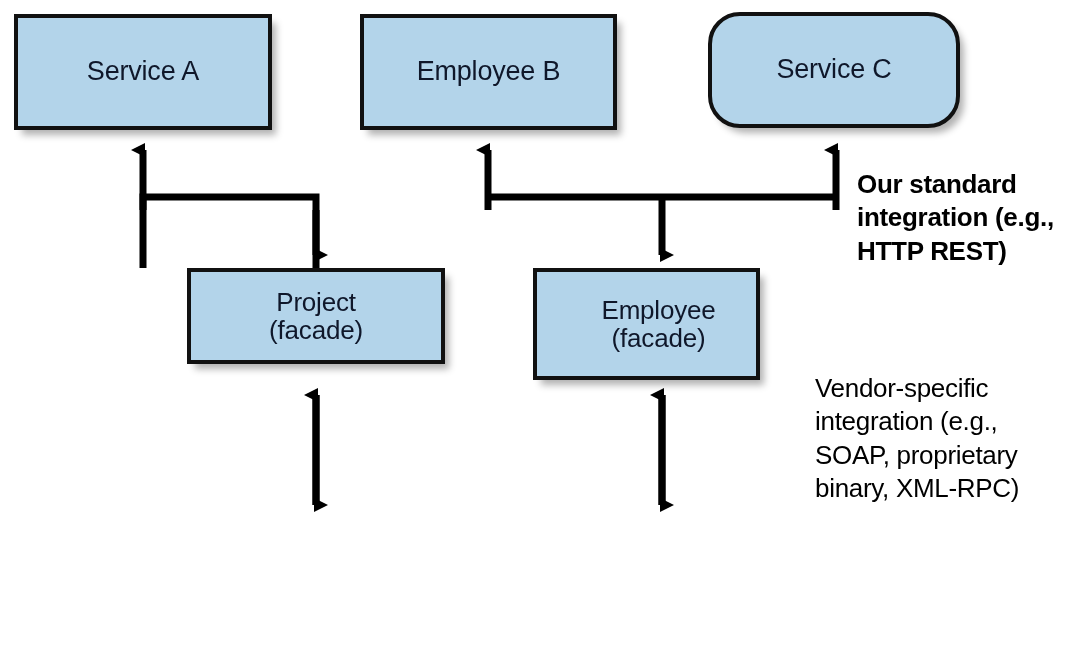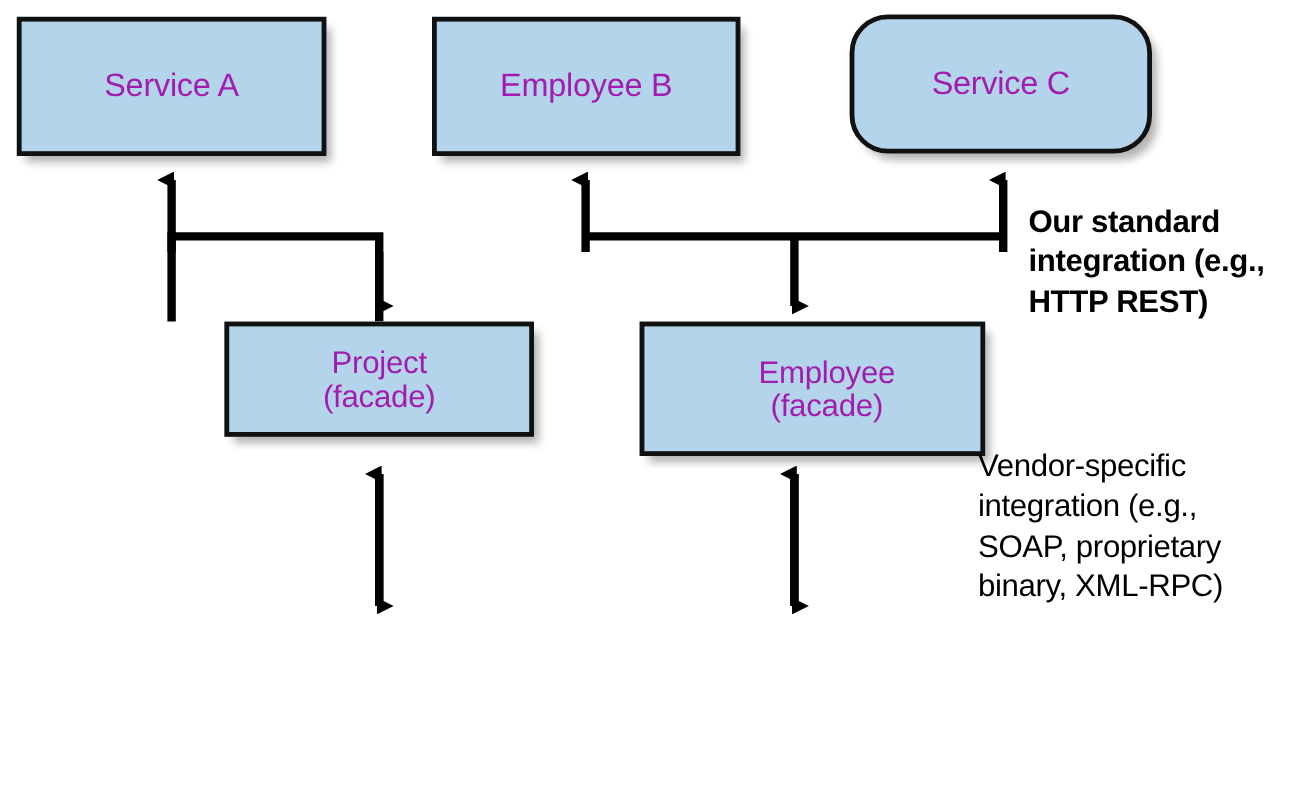--- a/index.html
+++ b/index.html
@@ -20,21 +20,21 @@
   .node {
     position: absolute;
     box-sizing: border-box;
     background: #b3d4ea;
     border: 4px solid #111111;
     box-shadow: 6px 7px 7px -2px rgba(0,0,0,0.30);
     display: flex;
     align-items: center;
     justify-content: center;
     text-align: center;
-    color: #a21caf;
+    color: #0f172a;
     font-family: "Liberation Sans", sans-serif;
     line-height: 1.08;
     letter-spacing: -0.2px;
     white-space: pre-line;
   }
   .node-label {
     display: block;
     width: 100%;
     white-space: pre-line;
   }
@@ -114,21 +114,21 @@
 
   <div class="node" id="service-c" style="left:708px; top:12px; width:252px; height:116px;border-radius:32px;">
     <span class="node-label">Service C</span>
   </div>
 
   <div class="node" id="project-facade" style="left:187px; top:268px; width:258px; height:96px;">
     <span class="node-label">Project
 (facade)</span>
   </div>
 
-  <div class="node" id="employee-facade" style="left:533px; top:268px; width:288px; height:112px;padding-left:24px;">
+  <div class="node" id="employee-facade" style="left:533px; top:268px; width:227px; height:112px;padding-left:24px;">
     <span class="node-label">Employee
 (facade)</span>
   </div>
 
 
   <div class="annotation" id="annotation-top-right" style="left:857px; top:168px; width:220px;font-weight:bold;">Our standard
 integration (e.g.,
 HTTP REST)</div>
 
   <div class="annotation" id="annotation-bottom-right" style="left:815px; top:372px; width:262px;">Vendor-specific

